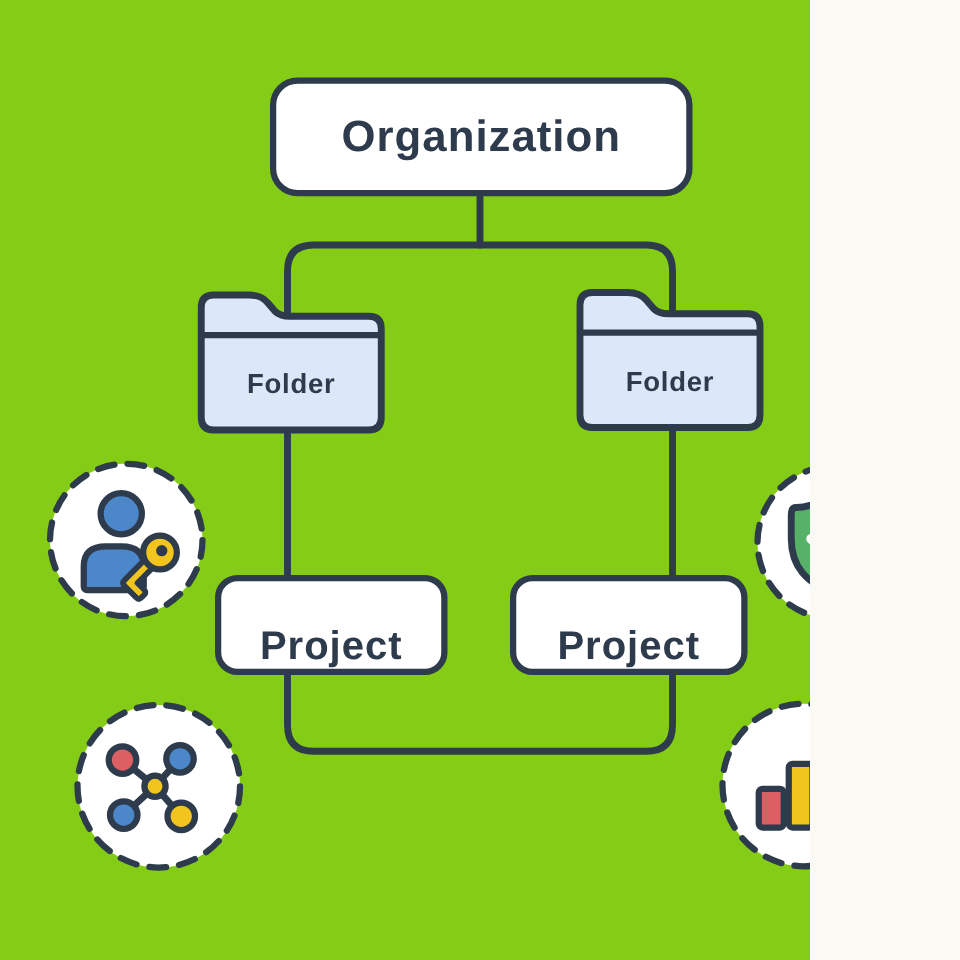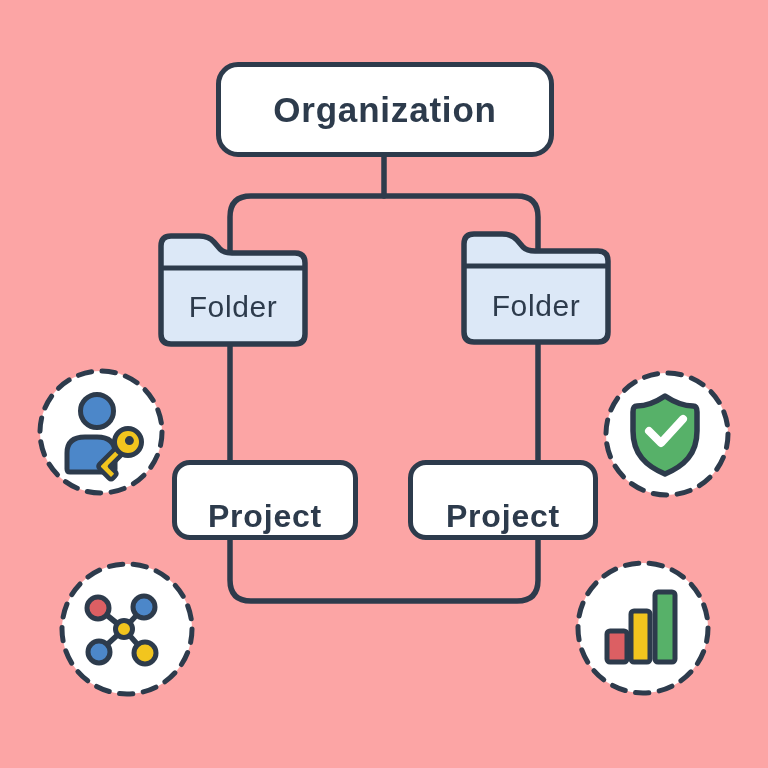--- a/index.html
+++ b/index.html
@@ -1,32 +1,32 @@
 <!DOCTYPE html>
 <html><head>
 <meta charset="utf-8">
 <style>
   html,body { margin:0; padding:0; background:#faf9f4; }
   .canvas {
-    position:relative; width:768px; height:768px; background:#fca5a5;
+    position:relative; width:648px; height:768px; background:#84cc16;
     font-family:"Liberation Sans", sans-serif; color:#2d3b4c; overflow:hidden;
   }
   svg.layer { position:absolute; left:0; top:0; width:768px; height:768px; }
   .box {
     position:absolute; box-sizing:border-box; background:#ffffff;
     border:5.5px solid #2d3b4c; display:flex; align-items:center; justify-content:center;
     font-weight:700; letter-spacing:0.8px; color:#2d3b4c;
   }
   .org  { left:216px; top:62px;  width:338px; height:95px; border-radius:22px; font-size:35px; }
   .proj { top:460px; height:80px; border-radius:18px; font-size:32px;align-items:flex-end; }
   .proj-left  { left:172px; width:186px; }
   .proj-right { left:408px; width:190px; }
   .flabel {
     position:absolute; transform:translate(-50%,-50%);
-    font-weight:400; font-size:30px; letter-spacing:0.6px; color:#2d3b4c;
+    font-weight:700; font-size:22px; letter-spacing:0.6px; color:#2d3b4c;
   }
   .flabel-left  { left:233px; top:307px; }
   .flabel-right { left:536px; top:306px; }
 </style>
 </head>
 <body>
 
 <div class="canvas">
 
   <svg class="layer" viewBox="0 0 768 768">

